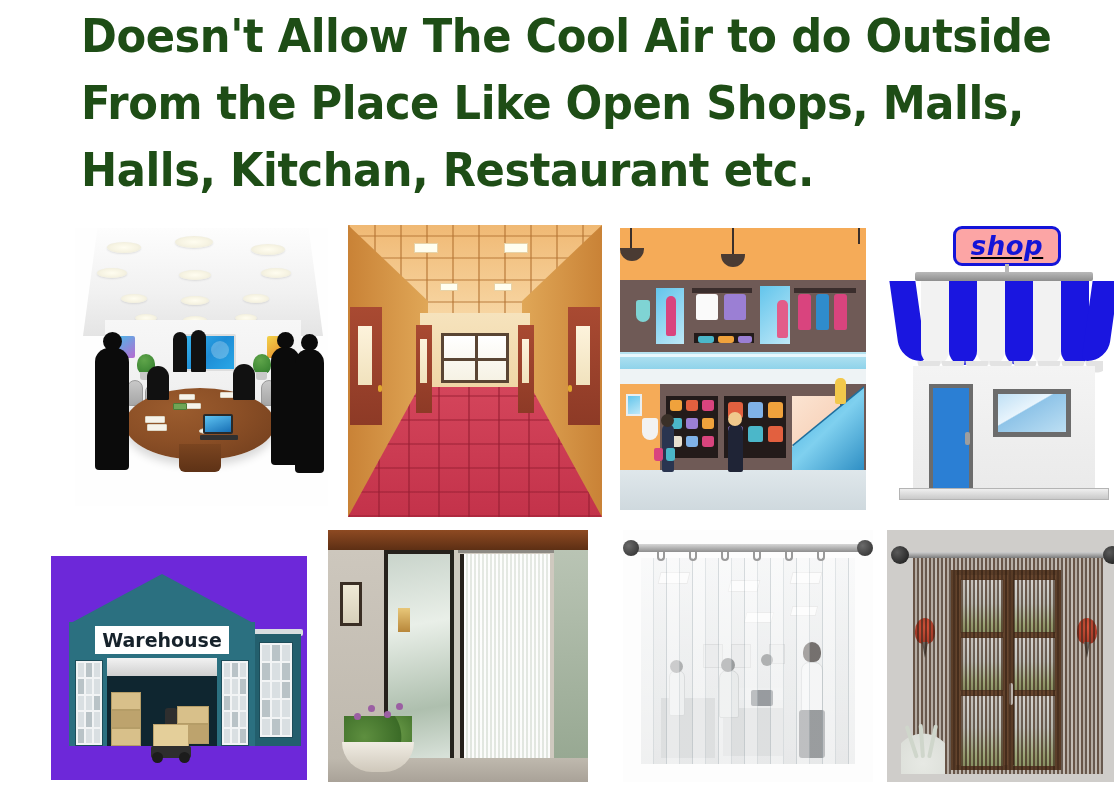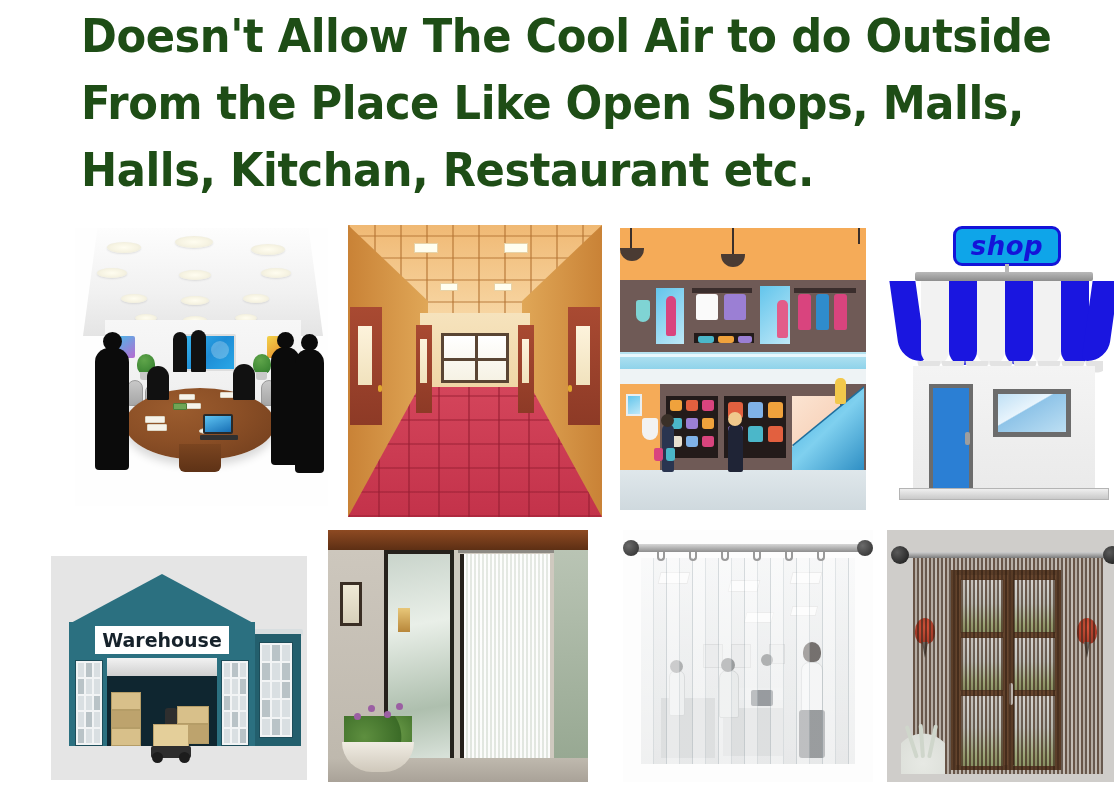--- a/index.html
+++ b/index.html
@@ -180,22 +180,22 @@
     position:absolute; right:2px; top:158px; width:72px; height:82px;
     clip-path: polygon(100% 0%, 100% 9%, 6% 78%, 0% 72%);
     background:#1f6f9d;
   }
   .mall-frame{position:absolute;border:2px solid #e9eef0;}
 
   
   #t-shop{ left:866px; top:224px; width:230px; height:290px; background:#fff;}
   .shop-sign{
     position:absolute; left:64px; top:2px; width:108px; height:40px;
-    background:#0ea5e9; border:3px solid #1414d8; border-radius:9px;
-    display:flex; align-items:center; justify-content:center;
+    background:#fca5a5; border:3px solid #1414d8; border-radius:9px;
+    display:flex; align-items:center; justify-content:center;text-decoration:underline;
   }
   .shop-sign span{
     color:#1414d8; font-family:"DejaVu Sans",sans-serif;
     font-style:italic; font-weight:bold; font-size:26px; letter-spacing:.5px;
   }
   .shop-sign-post{position:absolute;left:116px;top:40px;width:4px;height:10px;background:#b9b9b9;}
   .shop-header{
     position:absolute; left:26px; top:48px; width:178px; height:9px;
     background:linear-gradient(180deg,#b9b9b9,#8e8e8e); border-radius:2px;
   }
@@ -229,21 +229,21 @@
     position:absolute; left:104px; top:165px; width:78px; height:48px;
     background:linear-gradient(150deg,#bfe0f5 0%,#e8f4fc 40%,#8fc4e8 42%,#bddff3 100%);
     border:5px solid #6c6c6c;
   }
   .shop-base{
     position:absolute; left:10px; top:264px; width:210px; height:12px;
     background:linear-gradient(180deg,#efefef,#c9c9c9); border:1px solid #b4b4b4;
   }
 
   
-  #t-warehouse{ left:28px; top:556px; width:256px; height:224px; background:#e5e5e5;}
+  #t-warehouse{ left:28px; top:556px; width:256px; height:224px; background:#6d28d9;}
   .wh-roof{
     position:absolute; left:18px; top:18px; width:186px; height:50px;
     background:#2b7080;
     clip-path: polygon(50% 0%, 100% 100%, 0% 100%);
   }
   .wh-body{position:absolute;left:18px;top:66px;width:186px;height:124px;background:#2b7080;}
   .wh-side{position:absolute;left:198px;top:78px;width:52px;height:112px;background:#235f6d;}
   .wh-side-cap{position:absolute;left:196px;top:73px;width:56px;height:7px;background:#d8dee0;border-radius:2px;}
   .wh-sign{
     position:absolute;left:44px;top:70px;width:134px;height:28px;background:#ffffff;

